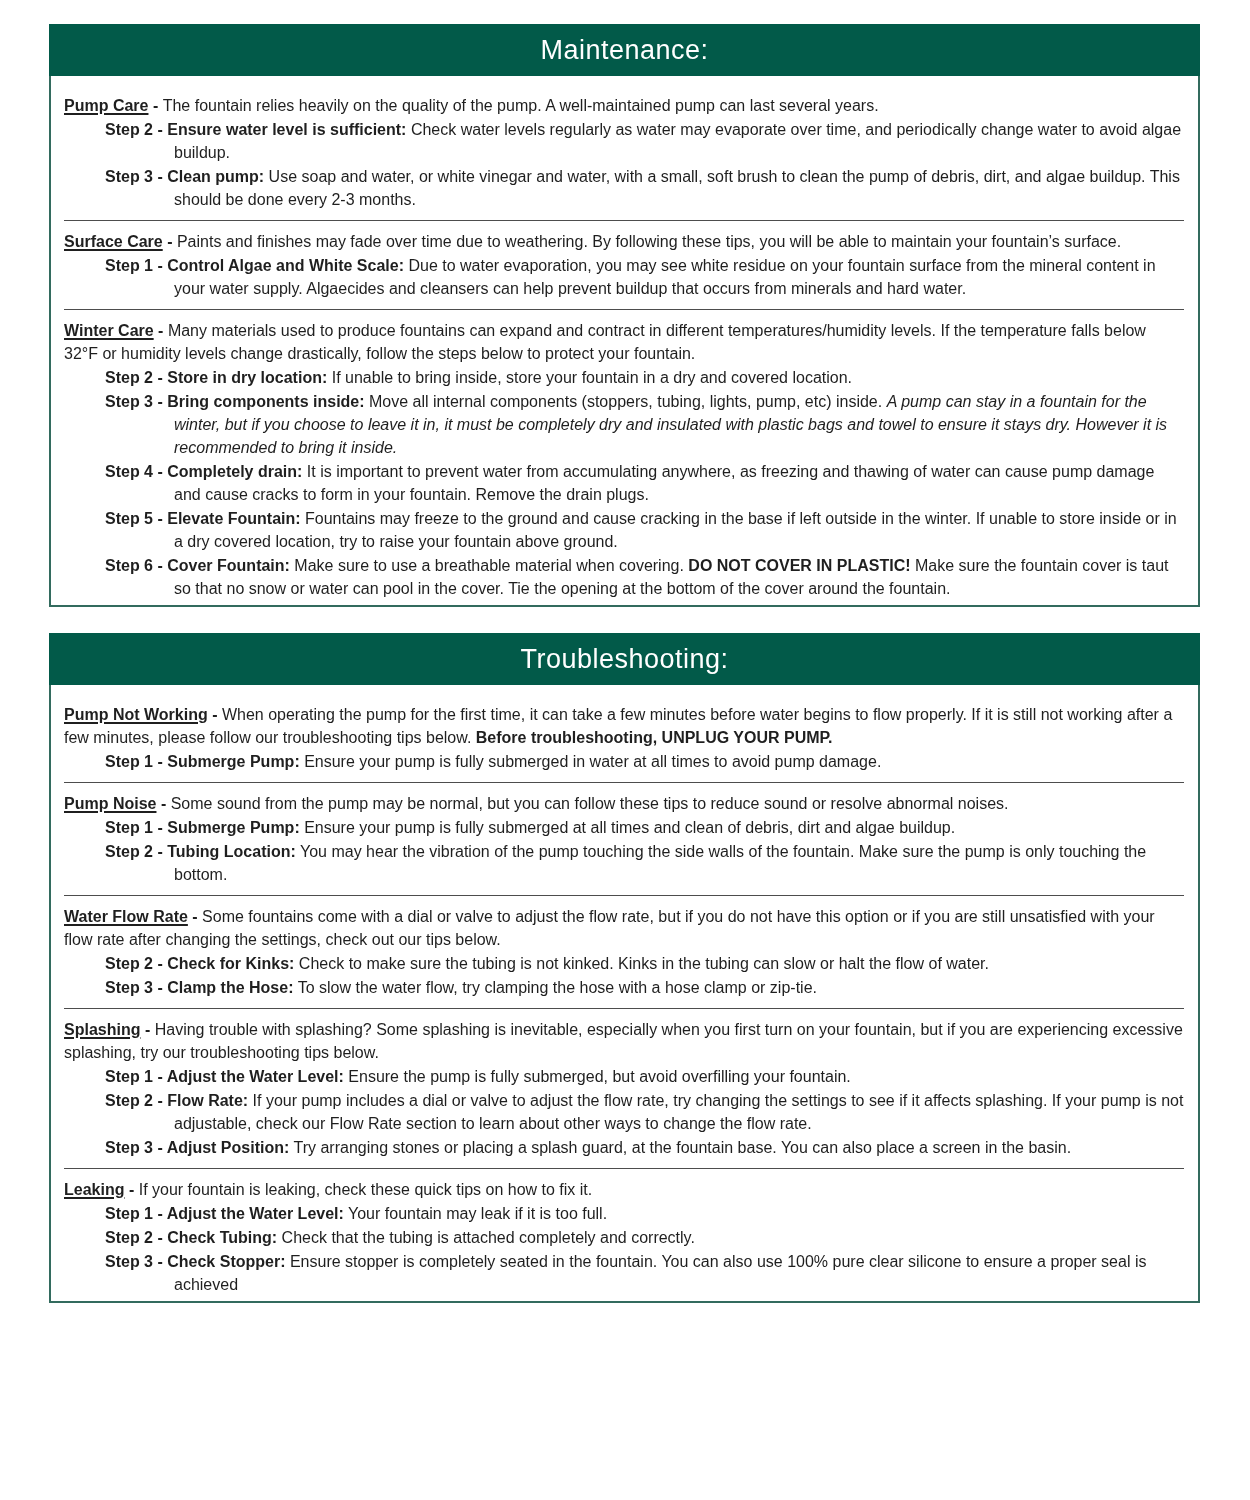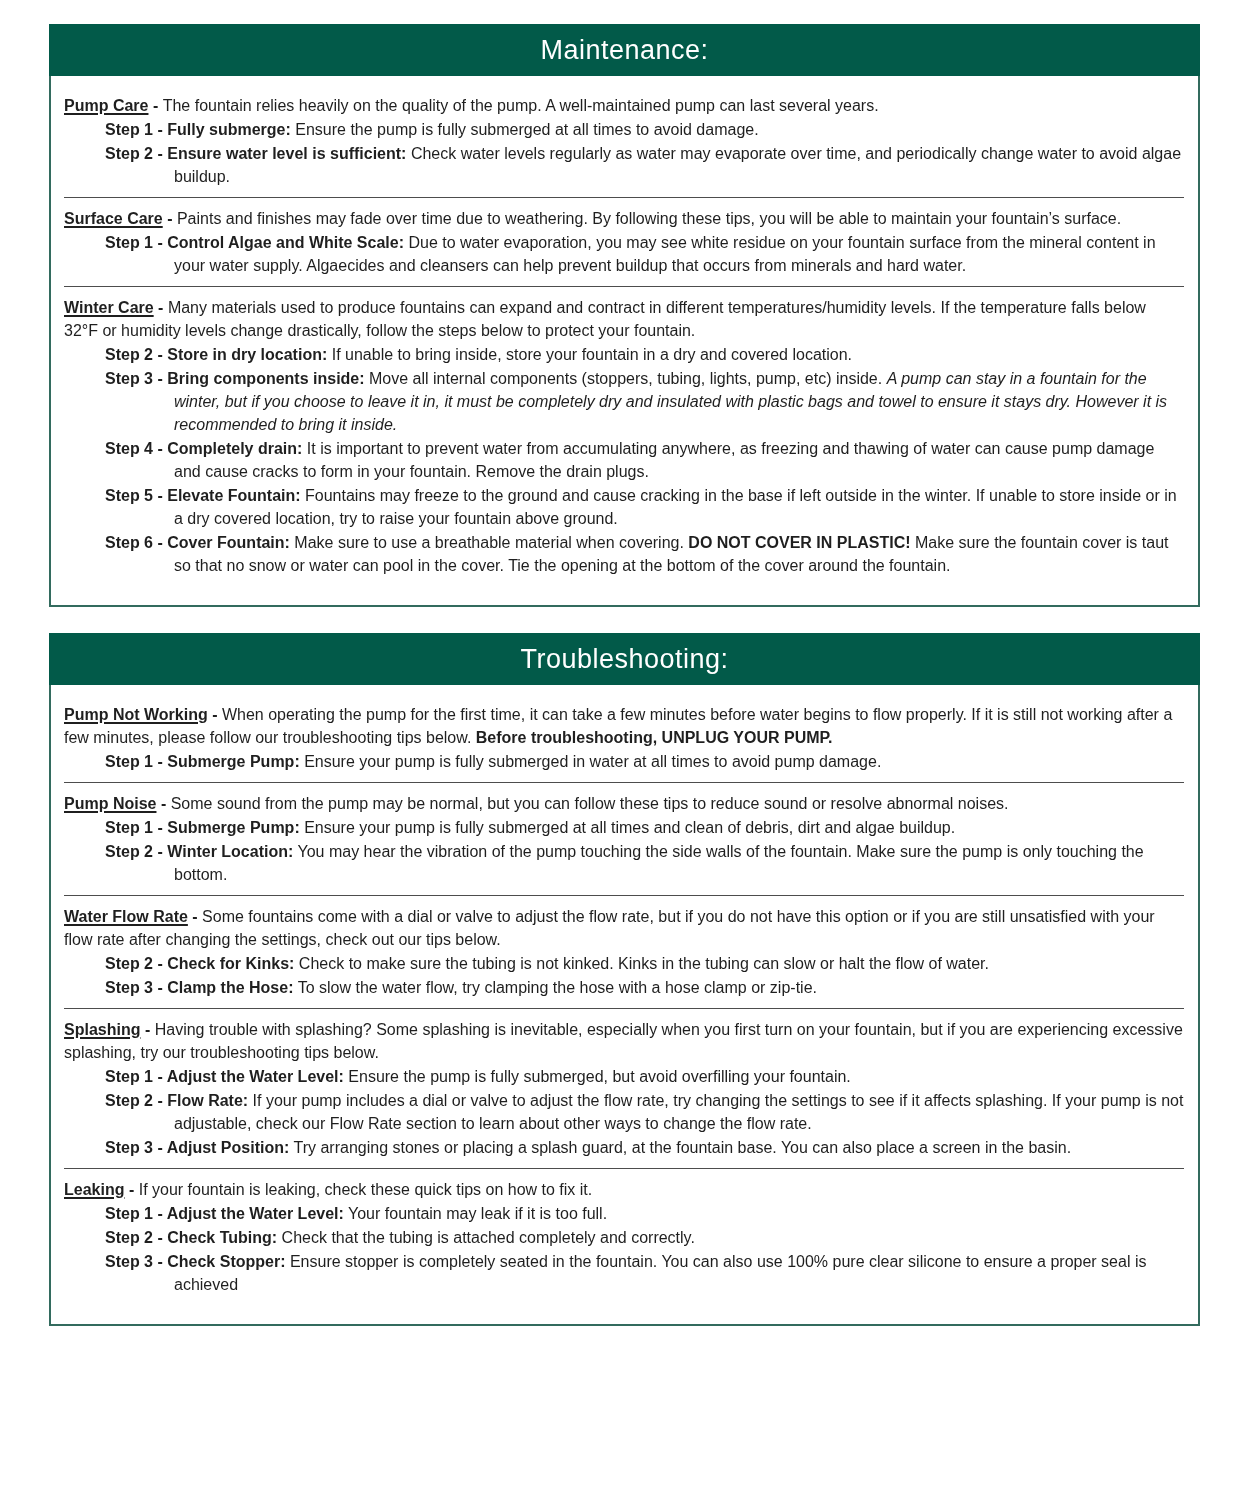--- a/index.html
+++ b/index.html
@@ -27,21 +27,21 @@
   }
   .panel-title{
     color:var(--header-text);
     font-size:27px;
     letter-spacing:.5px;
   }
   .panel-body{
     border:2px solid var(--panel-border);
     border-top:none;
     background:#ffffff;
-    padding:18px 14px 28px 13px;
+    padding:18px 14px 5px 13px;
     font-size:16px;
     line-height:23px;
   }
   p{margin:0;}
   .intro{margin:0;}
   .heading{
     font-weight:700;
     text-decoration:underline;
     text-decoration-thickness:1.5px;
     text-underline-offset:2px;
@@ -64,22 +64,22 @@
 <body>
 
 <div id="doc">
 
   <section class="panel">
     <header class="panel-header">
       <span class="panel-title">Maintenance:</span>
     </header>
     <div class="panel-body">
         <p class="intro"><span class="heading">Pump Care</span><span class="seg-b"> - </span><span class="seg-n">The fountain relies heavily on the quality of the pump. A well-maintained pump can last several years.</span></p>
-        <p class="step"><span class="seg-b">Step 1 -</span><span class="seg-b"> Fully submerge:</span><span class="seg-n"> Ensure the pump is fully submerged at all times to avoid damage.</span></p>
         <p class="step"><span class="seg-b">Step 2 -</span><span class="seg-b"> Ensure water level is sufficient:</span><span class="seg-n"> Check water levels regularly as water may evaporate over time, and periodically change water to avoid algae buildup.</span></p>
+        <p class="step"><span class="seg-b">Step 3 -</span><span class="seg-b"> Clean pump:</span><span class="seg-n"> Use soap and water, or white vinegar and water, with a small, soft brush to clean the pump of debris, dirt, and algae buildup. This should be done every 2-3 months.</span></p>
         <div class="sep"></div>
         <p class="intro"><span class="heading">Surface Care</span><span class="seg-b"> - </span><span class="seg-n">Paints and finishes may fade over time due to weathering. By following these tips, you will be able to maintain your fountain’s surface.</span></p>
         <p class="step"><span class="seg-b">Step 1 -</span><span class="seg-b"> Control Algae and White Scale:</span><span class="seg-n"> Due to water evaporation, you may see white residue on your fountain surface from the mineral content in your water supply. Algaecides and cleansers can help prevent buildup that occurs from minerals and hard water.</span></p>
         <div class="sep"></div>
         <p class="intro"><span class="heading">Winter Care</span><span class="seg-b"> - </span><span class="seg-n">Many materials used to produce fountains can expand and contract in different temperatures/humidity levels. If the temperature falls below 32°F or humidity levels change drastically, follow the steps below to protect your fountain.</span></p>
         <p class="step"><span class="seg-b">Step 2 -</span><span class="seg-b"> Store in dry location:</span><span class="seg-n"> If unable to bring inside, store your fountain in a dry and covered location.</span></p>
         <p class="step"><span class="seg-b">Step 3 -</span><span class="seg-b"> Bring components inside:</span><span class="seg-n"> Move all internal components (stoppers, tubing, lights, pump, etc) inside. </span><span class="seg-i">A pump can stay in a fountain for the winter, but if you choose to leave it in, it must be completely dry and insulated with plastic bags and towel to ensure it stays dry. However it is recommended to bring it inside.</span></p>
         <p class="step"><span class="seg-b">Step 4 -</span><span class="seg-b"> Completely drain:</span><span class="seg-n"> It is important to prevent water from accumulating anywhere, as freezing and thawing of water can cause pump damage and cause cracks to form in your fountain. Remove the drain plugs.</span></p>
         <p class="step"><span class="seg-b">Step 5 -</span><span class="seg-b"> Elevate Fountain:</span><span class="seg-n"> Fountains may freeze to the ground and cause cracking in the base if left outside in the winter. If unable to store inside or in a dry covered location, try to raise your fountain above ground.</span></p>
         <p class="step"><span class="seg-b">Step 6 -</span><span class="seg-b"> Cover Fountain:</span><span class="seg-n"> Make sure to use a breathable material when covering. </span><span class="seg-b">DO NOT COVER IN PLASTIC!</span><span class="seg-n"> Make sure the fountain cover is taut so that no snow or water can pool in the cover. Tie the opening at the bottom of the cover around the fountain.</span></p>
@@ -89,21 +89,21 @@
   <section class="panel">
     <header class="panel-header">
       <span class="panel-title">Troubleshooting:</span>
     </header>
     <div class="panel-body">
         <p class="intro"><span class="heading">Pump Not Working</span><span class="seg-b"> - </span><span class="seg-n">When operating the pump for the first time, it can take a few minutes before water begins to flow properly. If it is still not working after a few minutes, please follow our troubleshooting tips below. </span><span class="seg-b">Before troubleshooting, UNPLUG YOUR PUMP.</span></p>
         <p class="step"><span class="seg-b">Step 1 -</span><span class="seg-b"> Submerge Pump:</span><span class="seg-n"> Ensure your pump is fully submerged in water at all times to avoid pump damage.</span></p>
         <div class="sep"></div>
         <p class="intro"><span class="heading">Pump Noise</span><span class="seg-b"> - </span><span class="seg-n">Some sound from the pump may be normal, but you can follow these tips to reduce sound or resolve abnormal noises.</span></p>
         <p class="step"><span class="seg-b">Step 1 -</span><span class="seg-b"> Submerge Pump:</span><span class="seg-n"> Ensure your pump is fully submerged at all times and clean of debris, dirt and algae buildup.</span></p>
-        <p class="step"><span class="seg-b">Step 2 -</span><span class="seg-b"> Winter Location:</span><span class="seg-n"> You may hear the vibration of the pump touching the side walls of the fountain. Make sure the pump is only touching the bottom.</span></p>
+        <p class="step"><span class="seg-b">Step 2 -</span><span class="seg-b"> Tubing Location:</span><span class="seg-n"> You may hear the vibration of the pump touching the side walls of the fountain. Make sure the pump is only touching the bottom.</span></p>
         <div class="sep"></div>
         <p class="intro"><span class="heading">Water Flow Rate</span><span class="seg-b"> - </span><span class="seg-n">Some fountains come with a dial or valve to adjust the flow rate, but if you do not have this option or if you are still unsatisfied with your flow rate after changing the settings, check out our tips below.</span></p>
         <p class="step"><span class="seg-b">Step 2 -</span><span class="seg-b"> Check for Kinks:</span><span class="seg-n"> Check to make sure the tubing is not kinked. Kinks in the tubing can slow or halt the flow of water.</span></p>
         <p class="step"><span class="seg-b">Step 3 -</span><span class="seg-b"> Clamp the Hose:</span><span class="seg-n"> To slow the water flow, try clamping the hose with a hose clamp or zip-tie.</span></p>
         <div class="sep"></div>
         <p class="intro"><span class="heading">Splashing</span><span class="seg-b"> - </span><span class="seg-n">Having trouble with splashing? Some splashing is inevitable, especially when you first turn on your fountain, but if you are experiencing excessive splashing, try our troubleshooting tips below.</span></p>
         <p class="step"><span class="seg-b">Step 1 -</span><span class="seg-b"> Adjust the Water Level:</span><span class="seg-n"> Ensure the pump is fully submerged, but avoid overfilling your fountain.</span></p>
         <p class="step"><span class="seg-b">Step 2 -</span><span class="seg-b"> Flow Rate:</span><span class="seg-n"> If your pump includes a dial or valve to adjust the flow rate, try changing the settings to see if it affects splashing. If your pump is not adjustable, check our Flow Rate section to learn about other ways to change the flow rate.</span></p>
         <p class="step"><span class="seg-b">Step 3 -</span><span class="seg-b"> Adjust Position:</span><span class="seg-n"> Try arranging stones or placing a splash guard, at the fountain base. You can also place a screen in the basin.</span></p>
         <div class="sep"></div>

